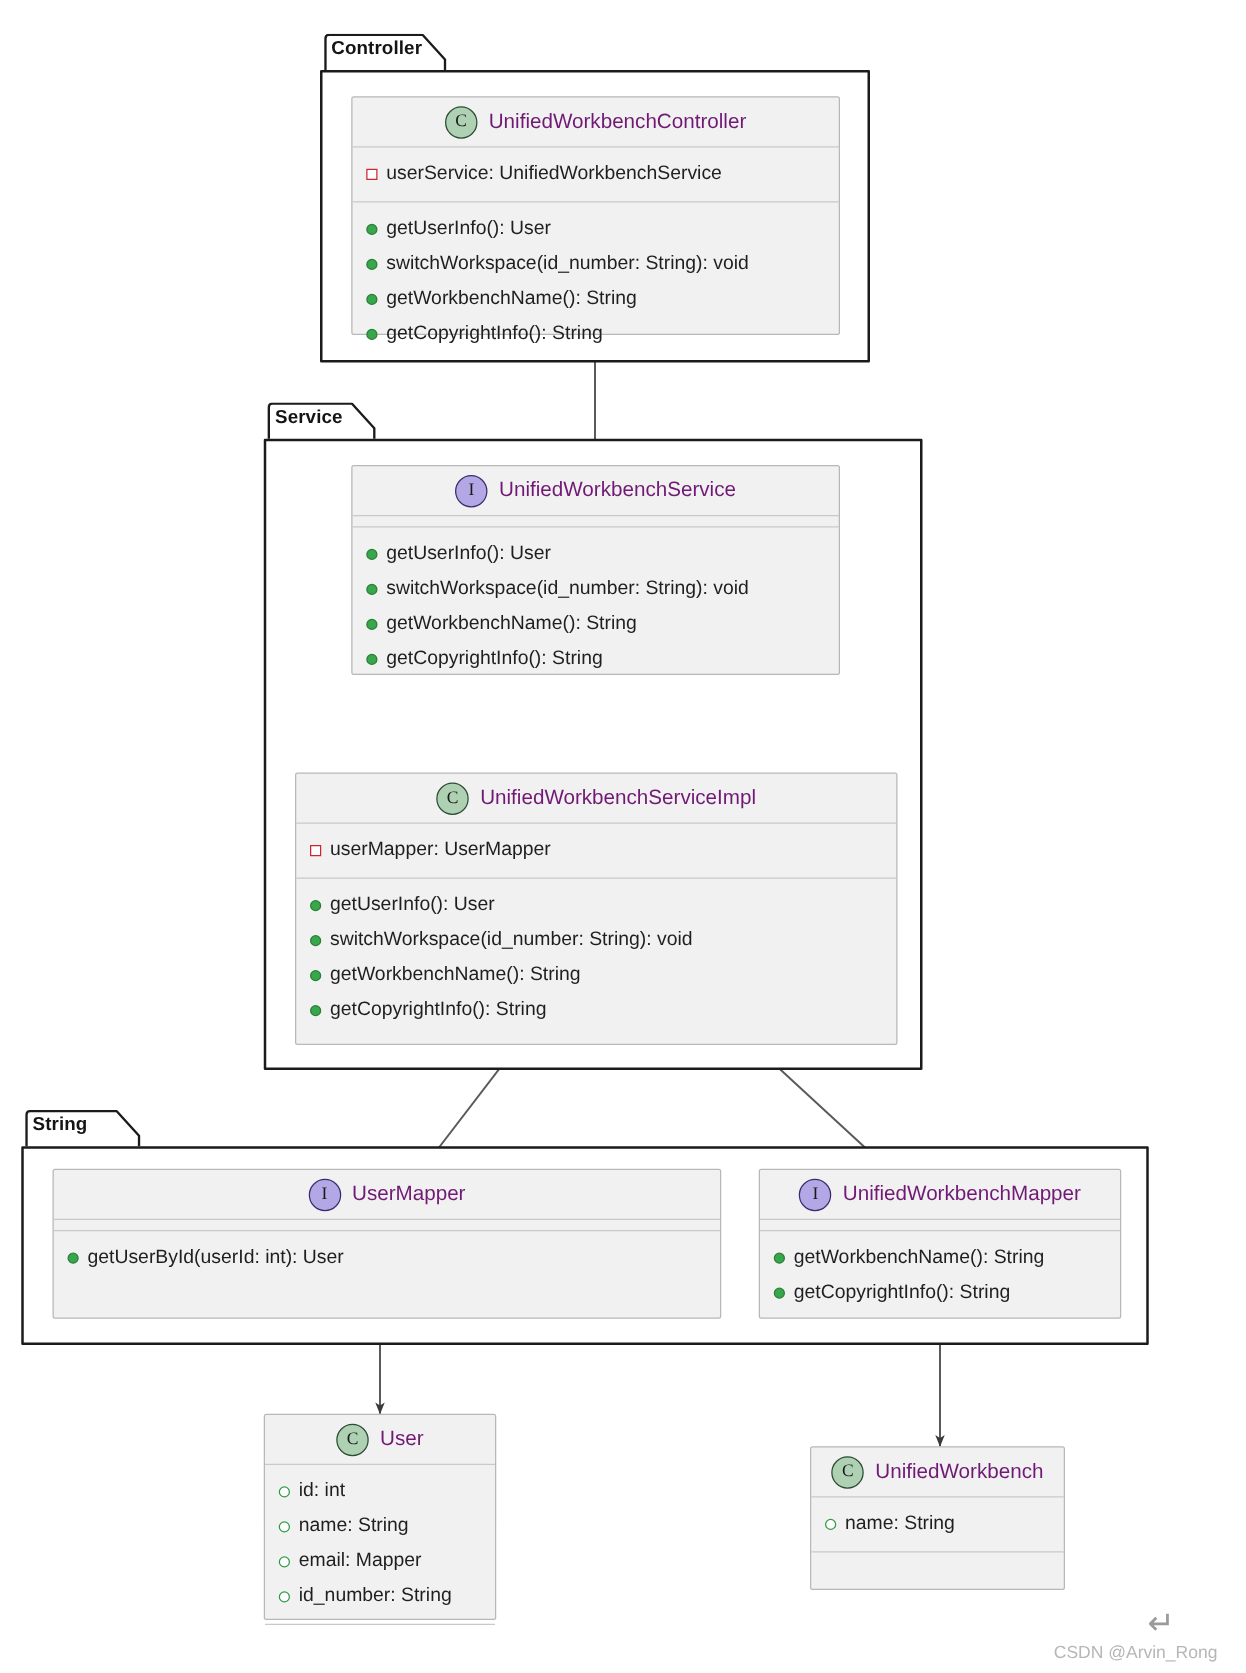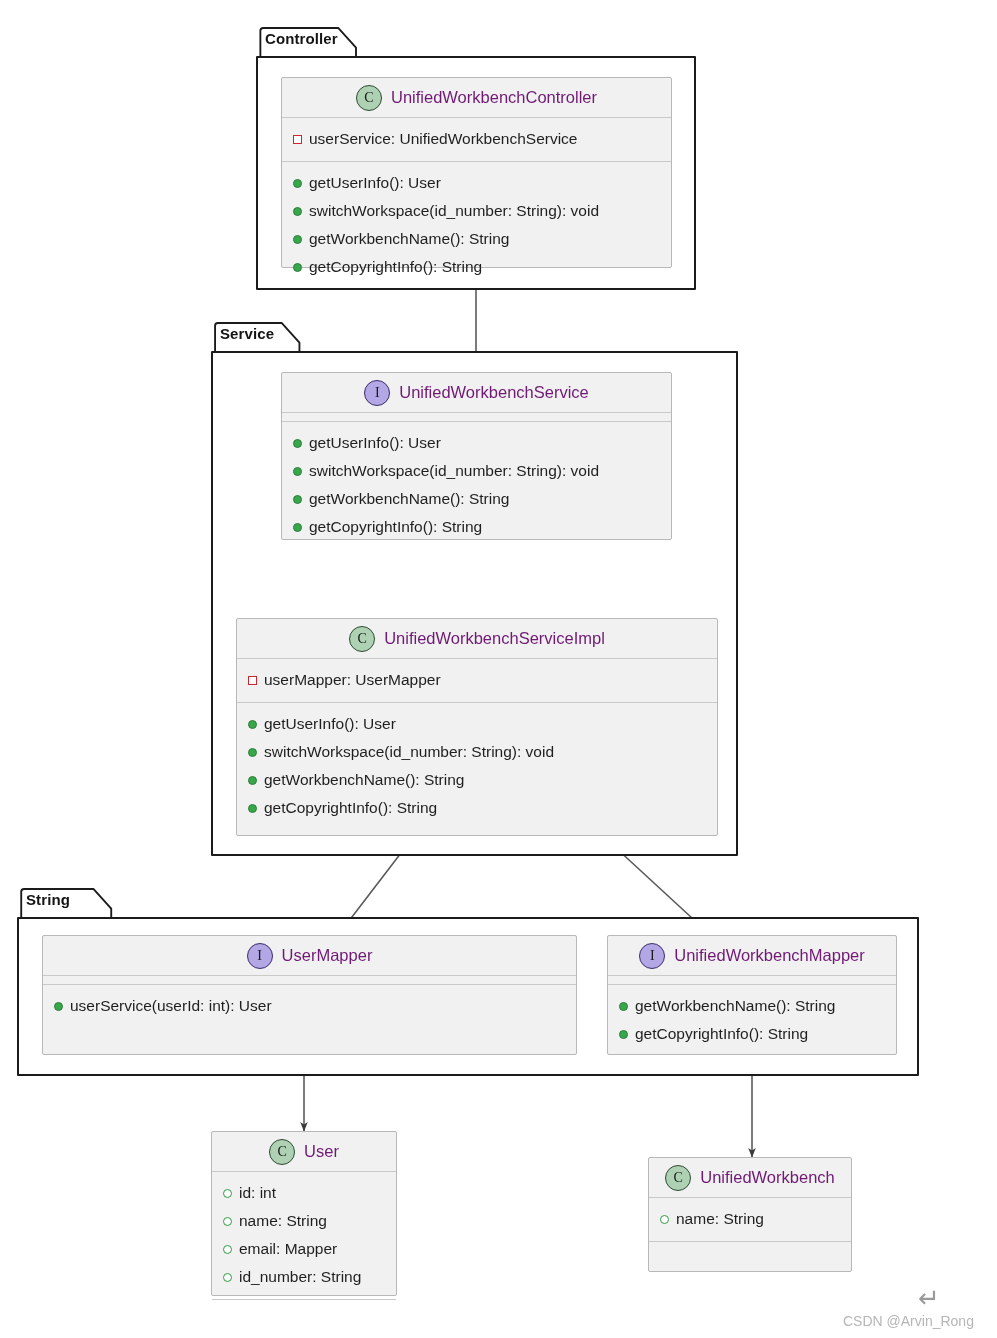--- a/index.html
+++ b/index.html
@@ -317,21 +317,21 @@
 
   <div class="cbox" style="left:42px; top:935px; width:535px; height:120px;">
     <div class="cbox-header">
       <span class="stereo-icon iface">I</span>
       <span class="cbox-title italic">UserMapper</span>
     </div>
     <div class="compartment empty"></div>
     <div class="compartment">
       <div class="member">
         <span class="mk pub-method"></span>
-        <span>userService(userId: int): User</span>
+        <span>getUserById(userId: int): User</span>
       </div>
     </div>
   </div>
 
   <div class="cbox" style="left:607px; top:935px; width:290px; height:120px;">
     <div class="cbox-header">
       <span class="stereo-icon iface">I</span>
       <span class="cbox-title italic">UnifiedWorkbenchMapper</span>
     </div>
     <div class="compartment empty"></div>

